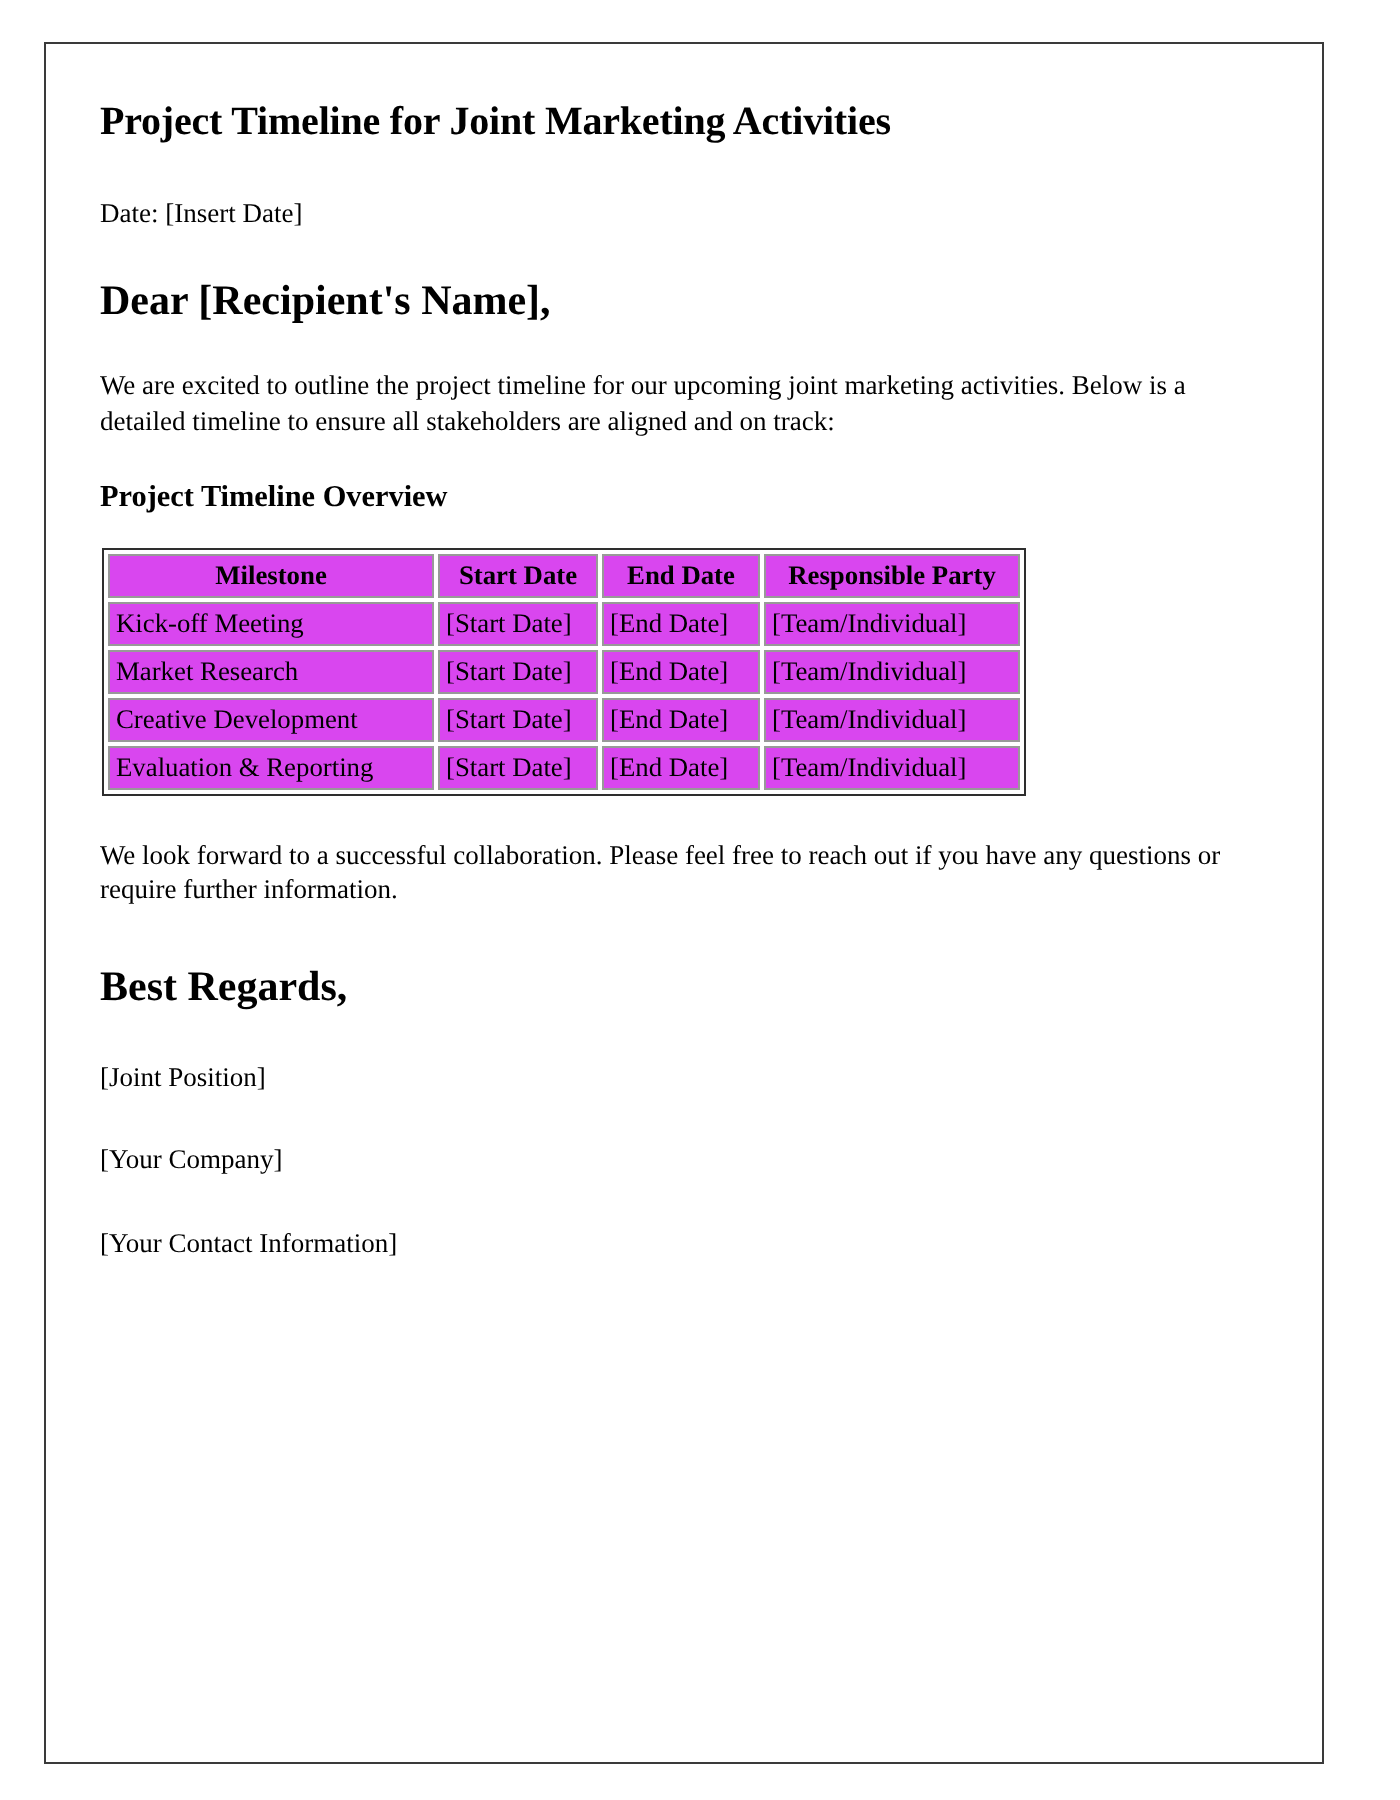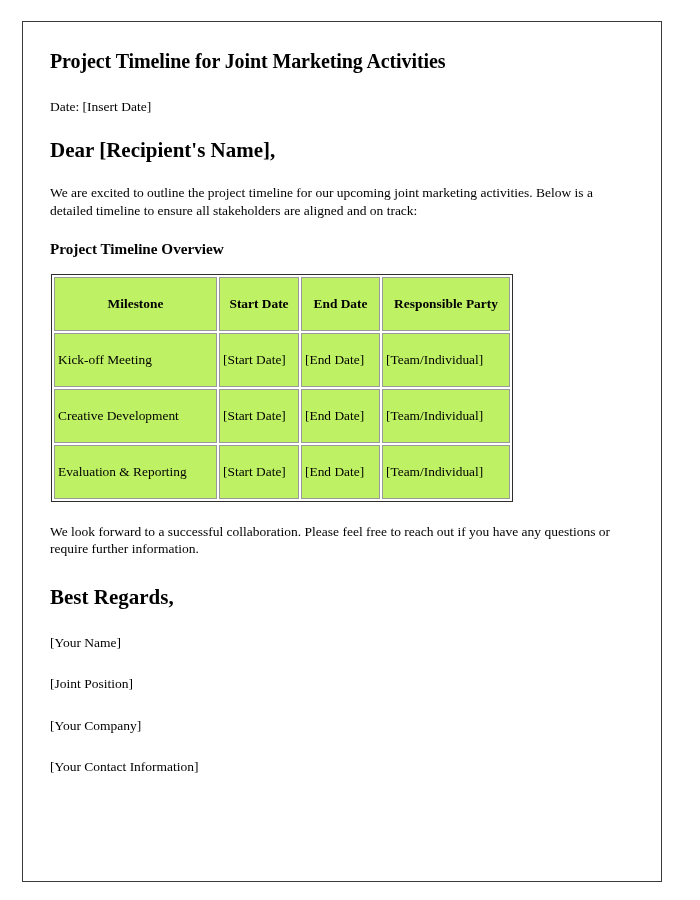--- a/index.html
+++ b/index.html
@@ -70,25 +70,25 @@
     margin: 16px 0 0 1px;
     border-collapse: separate;
     border-spacing: 2px;
     border: 1px solid #2e2e2e;
     background: #ffffff;
     font-size: 13.4px;
   }
   .timeline-table th,
   .timeline-table td {
     border: 1px solid #999999;
-    padding: 17px 3px;
+    padding: 1px 3px;
     line-height: 1.3;
     height: 18px;
     white-space: nowrap;
-    background: #bef264;
+    background: #d946ef;
   }
   .timeline-table th {
     font-weight: bold;
     text-align: center;
   }
   .timeline-table td {
     text-align: left;
   }
   .col-milestone { width: 155px; }
   .col-start     { width: 72px; }
@@ -142,37 +142,42 @@
         </tr>
       </thead>
       <tbody>
         <tr>
           <td>Kick-off Meeting</td>
           <td>[Start Date]</td>
           <td>[End Date]</td>
           <td>[Team/Individual]</td>
         </tr>
         <tr>
+          <td>Market Research</td>
+          <td>[Start Date]</td>
+          <td>[End Date]</td>
+          <td>[Team/Individual]</td>
+        </tr>
+        <tr>
           <td>Creative Development</td>
           <td>[Start Date]</td>
           <td>[End Date]</td>
           <td>[Team/Individual]</td>
         </tr>
         <tr>
           <td>Evaluation &amp; Reporting</td>
           <td>[Start Date]</td>
           <td>[End Date]</td>
           <td>[Team/Individual]</td>
         </tr>
       </tbody>
     </table>
 
     <p class="closing-para">We look forward to a successful collaboration. Please feel free to reach out if you have any questions or require further information.</p>
 
     <h2 class="sign-off">Best Regards,</h2>
 
-    <p class="sig-line first">[Your Name]</p>
     <p class="sig-line">[Joint Position]</p>
     <p class="sig-line">[Your Company]</p>
     <p class="sig-line">[Your Contact Information]</p>
 
   </div>
 </div>
 
 </body></html>

